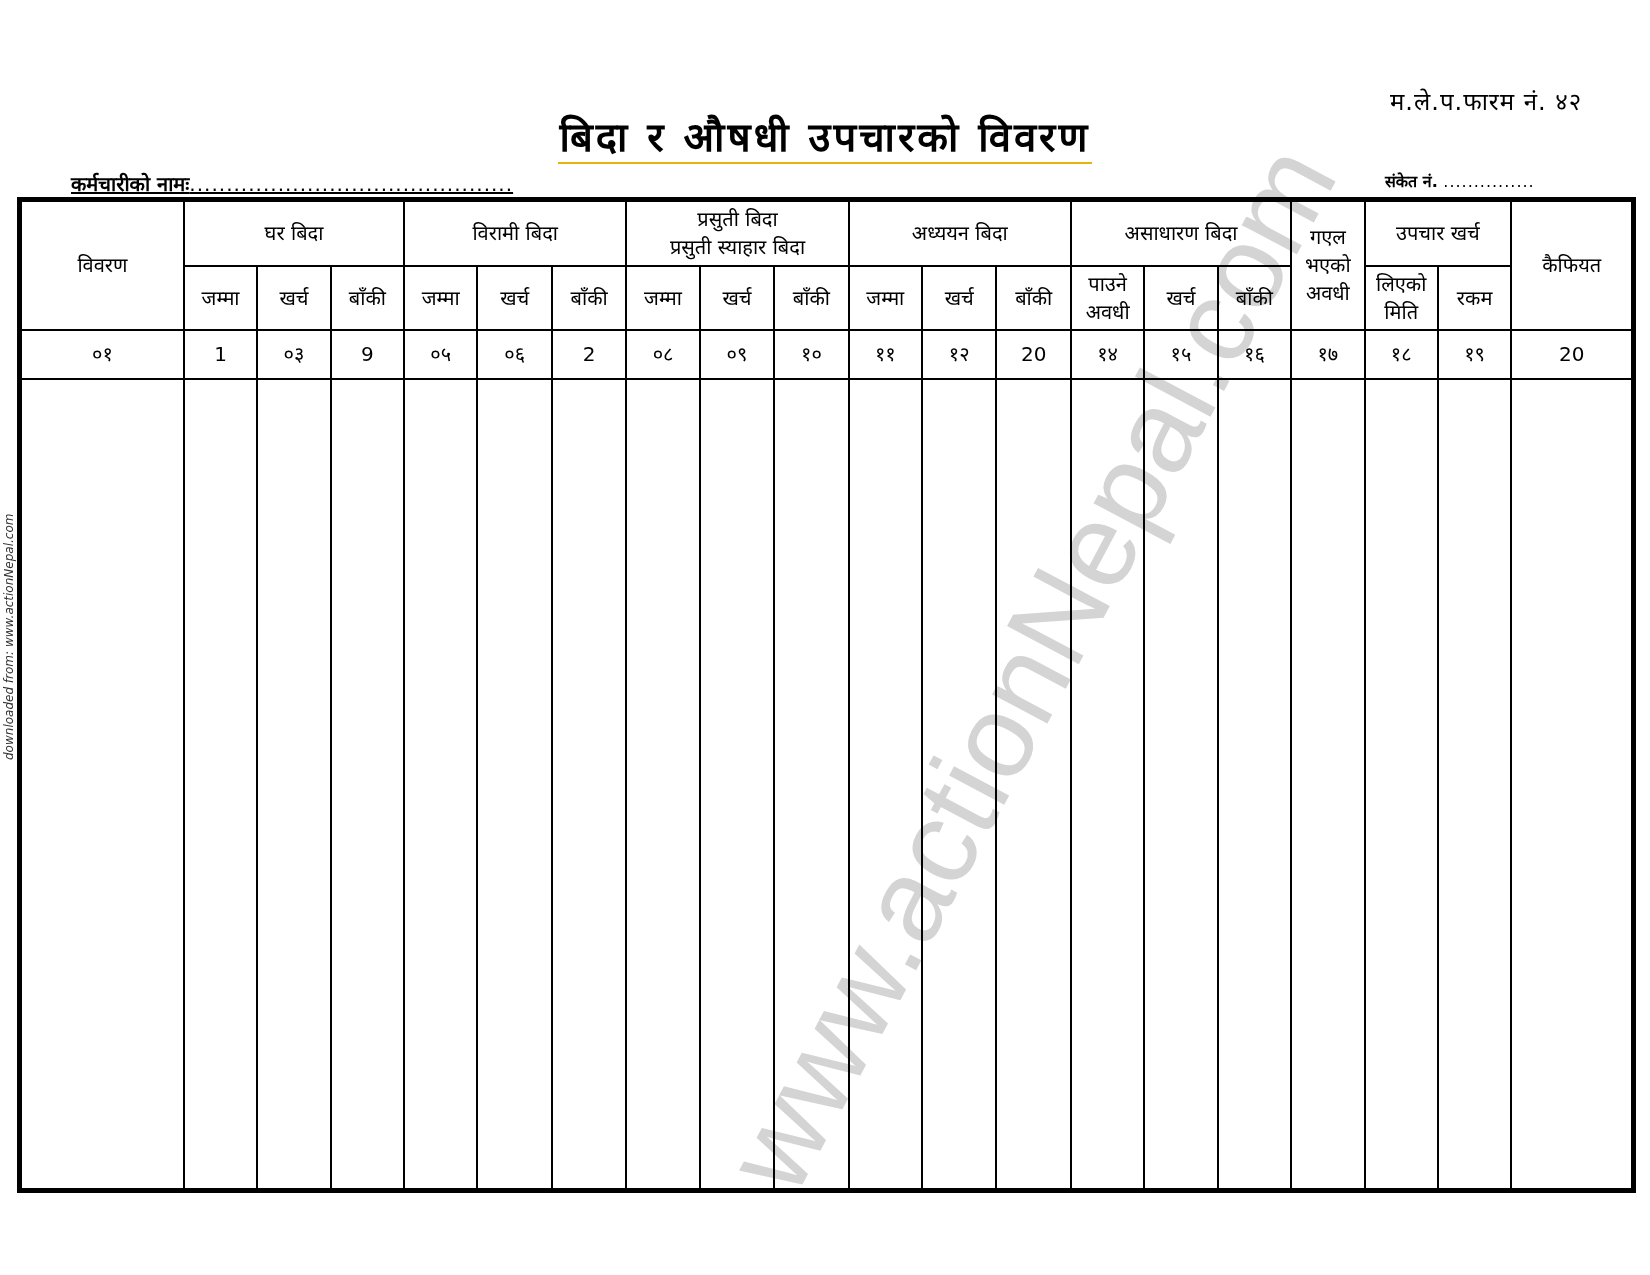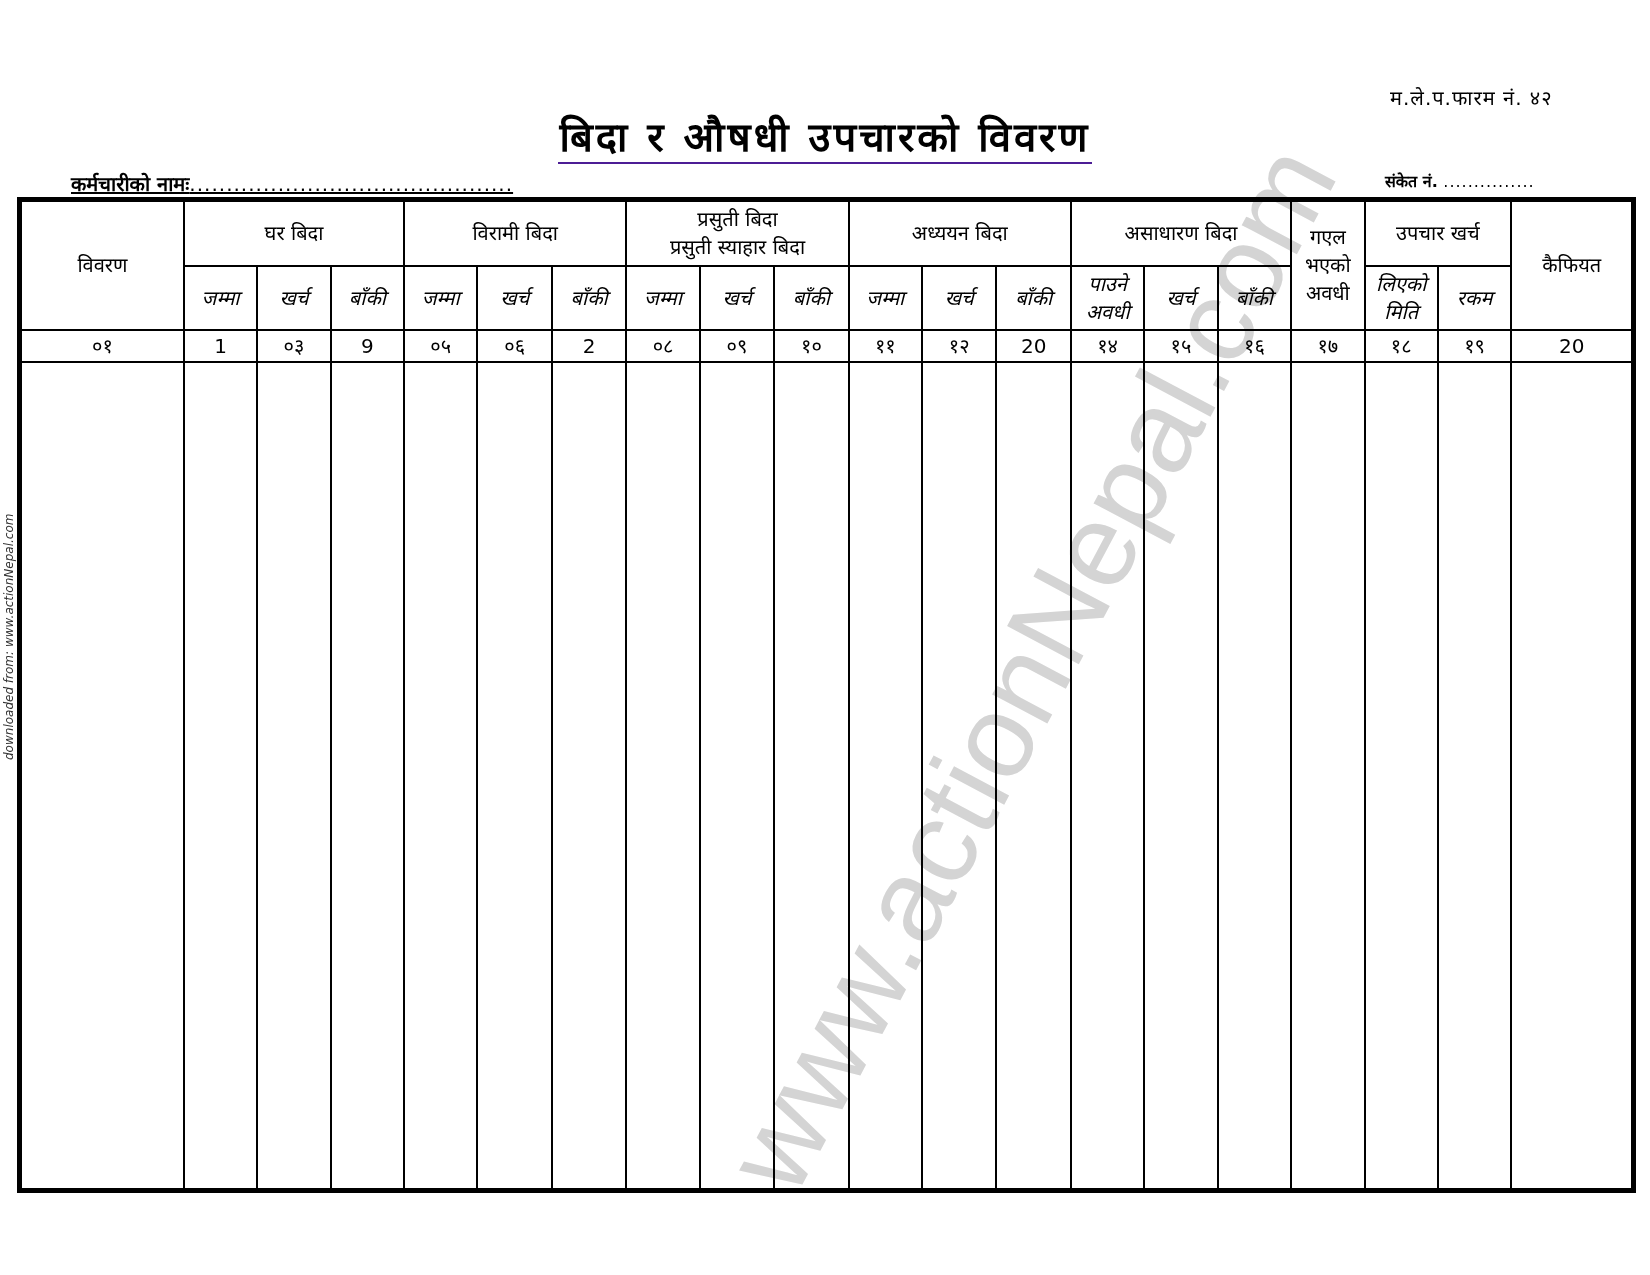--- a/index.html
+++ b/index.html
@@ -1,36 +1,36 @@
 <!DOCTYPE html>
 <html><head>
 <meta charset="utf-8">
 <style>
   html, body { margin:0; padding:0; background:#ffffff; }
   body { width:1650px; height:1275px; position:relative; overflow:hidden;
          font-family:"DejaVu Sans", sans-serif; color:#000; }
-  .form-no { position:absolute; top:84px; left:1390px; font-size:20px; letter-spacing:1px; }
+  .form-no { position:absolute; top:84px; left:1390px; font-size:24px; letter-spacing:1px; }
   .title { position:absolute; top:112px; left:0; width:1650px; text-align:center; }
   .title span { display:inline-block; font-size:40px; font-weight:bold; letter-spacing:3px;
-                border-bottom:2px solid #4c1d95; line-height:50px; padding:0 2px; }
+                border-bottom:2px solid #eab308; line-height:50px; padding:0 2px; }
   .emp-name { position:absolute; top:170px; left:71px; font-size:20px; font-weight:bold;text-decoration:underline; }
   .emp-name .dots, .code-no .dots { font-weight:normal; letter-spacing:1px; }
   .code-no { position:absolute; top:170px; left:1385px; font-size:16px; font-weight:bold; }
   .side-note { position:absolute; left:2px; top:760px; transform-origin:0 0; transform:rotate(-90deg);
                font-size:12px; font-style:italic; color:#333; white-space:nowrap; }
   .watermark { position:absolute; left:450px; top:600px; font-size:118px; color:#d4d4d4;
                transform:rotate(-62deg); transform-origin:50% 50%; white-space:nowrap;
                font-family:"Liberation Sans", sans-serif; pointer-events:none; z-index:0; }
   table.sheet { position:absolute; left:17px; top:197px; width:1619px; height:996px;
                 border-collapse:collapse; border:5px solid #000; table-layout:fixed; z-index:1; background:transparent; }
   table.sheet td, table.sheet th { border:2px solid #000; text-align:center; vertical-align:middle;
                 font-weight:normal; font-size:20px; padding:0; line-height:28px; }
   tr.h1 { height:66px; }
-  tr.h2 { height:64px;font-style:italic; }
-  tr.nums { height:32px; }
+  tr.h2 { height:64px; }
+  tr.nums { height:49px; }
   tr.nums td { font-size:20px; line-height:26px; }
   td.body-cell { border-top:2px solid #000; border-bottom:none; }
 </style>
 </head>
 <body>
 
 <div class="form-no">म.ले.प.फारम नं. ४२</div>
 
 <div class="title">
   <span>बिदा र औषधी उपचारको विवरण</span>

